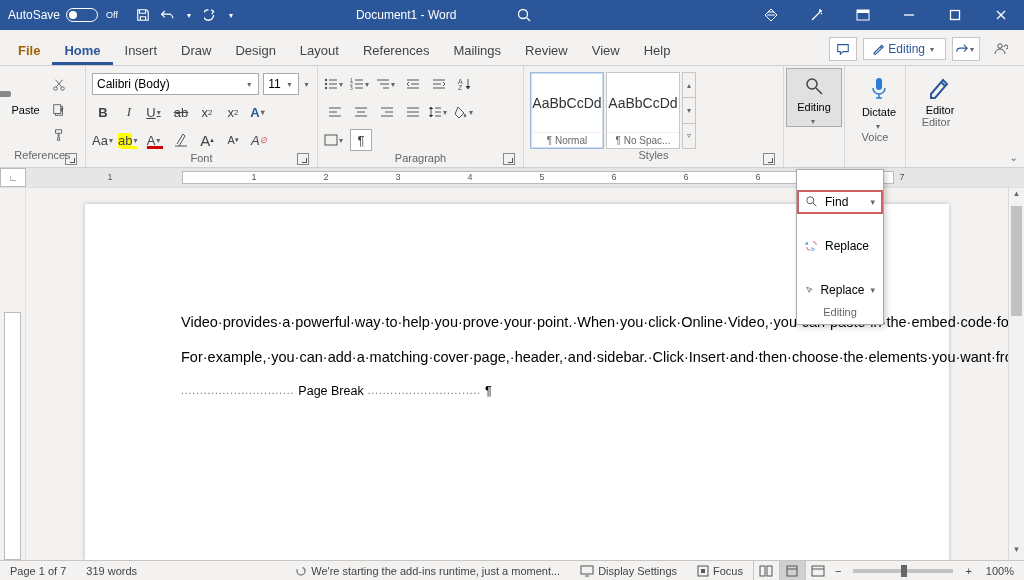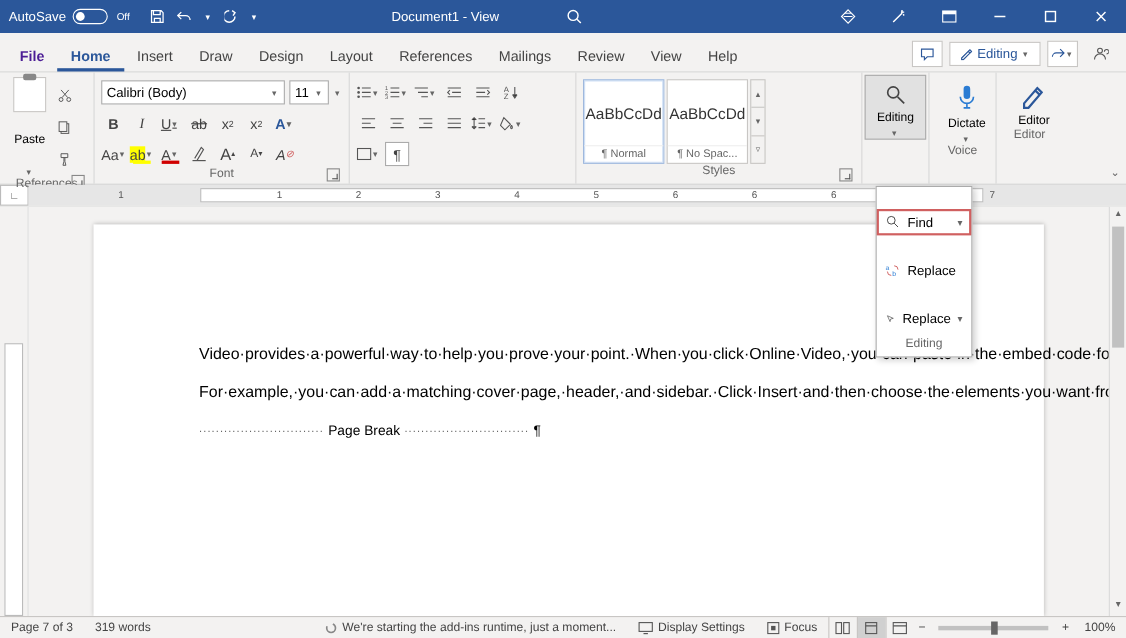--- a/index.html
+++ b/index.html
@@ -15,36 +15,36 @@
   .title-bar .doc-title { flex: 0 0 auto; padding-left: 110px; }
   .title-bar .spacer { flex: 1; }
   .title-bar .right-icons { display: flex; align-items: center; gap: 0; }
   .title-bar .right-icons > div { width: 46px; height: 30px; display: flex; align-items: center; justify-content: center; }
   .title-bar svg { display: block; }
 
   
   .tabs-row { height: 36px; background: #f3f2f1; display: flex; align-items: flex-end; padding: 0 6px; font-size: 13px; border-bottom: 1px solid #d0d0d0; }
   .tabs-row .tab { padding: 8px 12px 7px 12px; color: #444; cursor: pointer; }
   .tabs-row .tab.active { color: #2b579a; font-weight: 600; border-bottom: 3px solid #2b579a; padding-bottom: 4px; }
-  .tabs-row .tab.file { color: #4c1d95; font-weight: 600; text-align: right; }
+  .tabs-row .tab.file { color: #a16207; font-weight: 600; text-align: right; }
   .tabs-row .right-tools { margin-left: auto; display: flex; align-items: center; gap: 6px; padding-right: 4px; padding-bottom: 4px; }
   .mode-btn { border: 1px solid #c8c6c4; padding: 3px 8px; font-size: 12px; display: flex; align-items: center; gap: 4px; background: #fff; color: #2b579a; }
   .mini-btn { width: 28px; height: 24px; display: flex; align-items: center; justify-content: center; border: 1px solid transparent; }
   .mini-btn.bordered { border: 1px solid #c8c6c4; background: #fff; }
 
   
   .ribbon { height: 102px; background: #f3f2f1; display: flex; border-bottom: 1px solid #d0d0d0; position: relative; }
   .ribbon-group { border-right: 1px solid #d8d8d8; display: flex; flex-direction: column; padding: 4px 6px 0 6px; position: relative; }
   .ribbon-group .group-body { flex: 1; display: flex; }
   .ribbon-group .group-label { height: 18px; font-size: 11px; color: #666; text-align: center; position: relative; }
   .dlg-launcher { position: absolute; right: 2px; bottom: 2px; width: 12px; height: 12px; border: 1px solid #888; }
   .dlg-launcher::after { content: ""; position: absolute; right: 1px; bottom: 1px; width: 4px; height: 4px; border-right: 1px solid #555; border-bottom: 1px solid #555; }
 
   
-  .clipboard-col1 { display: flex; flex-direction: column; align-items: center; justify-content: center; width: 42px; gap: 19px; }
+  .clipboard-col1 { display: flex; align-items: center; justify-content: center; width: 42px; gap: 19px; }
   .clipboard-col1 .paste-icon { width: 30px; height: 32px; background: #fff; border: 1px solid #c8c6c4; position: relative; }
   .clipboard-col1 .paste-icon::before { content: ""; position: absolute; top: -4px; left: 8px; width: 12px; height: 6px; background: #888; border-radius: 2px; }
   .clipboard-col1 .lbl { font-size: 11px; }
   .clipboard-col2 { display: flex; flex-direction: column; justify-content: space-around; padding: 4px 2px; gap: 4px; }
   .small-ico { width: 18px; height: 16px; display: flex; align-items: center; justify-content: center; font-size: 13px; color: #555; }
 
   
   .font-row { display: flex; align-items: center; gap: 4px; height: 24px; }
   .font-box { border: 1px solid #ababab; background: #fff; height: 22px; display: flex; align-items: center; font-size: 12px; padding: 0 4px; }
   .font-name { width: 178px; justify-content: space-between; align-items: center; }
@@ -136,21 +136,21 @@
         </svg>
     </div>
     <span class="caret" style="color:#fff">▾</span>
     <div>
       <svg width="14" height="14" viewBox="0 0 16 16">
           <path fill="none" stroke="#fff" stroke-width="1.5" d="M5 2a6 6 0 1 0 6 6 M8 2l3 2-2 3"></path>
         </svg>
     </div>
     <span class="caret" style="color:#fff">▾</span>
   </div>
-  <div class="doc-title">Document1 - View</div>
+  <div class="doc-title">Document1 - Word</div>
   <div style="width:60px"></div>
   <div>
     <svg width="16" height="16" viewBox="0 0 16 16">
         <circle cx="7" cy="7" r="4.5" fill="none" stroke="#fff" stroke-width="1.3"></circle>
         <line x1="10.5" y1="10.5" x2="14" y2="14" stroke="#fff" stroke-width="1.3"></line>
       </svg>
   </div>
   <div class="spacer"></div>
   <div class="right-icons">
     <div>
@@ -403,20 +403,21 @@
       <div class="font-row">
         <div class="fmt">
             <svg width="14" height="12">
               <rect x="1" y="1" width="12" height="10" fill="none" stroke="#555"></rect>
             </svg>
             <span class="caret">▾</span>
           </div>
         <div class="fmt" style="border:1px solid #ababab;background:#fff">¶</div>
       </div>
     </div>
+    <div class="group-label"><span>Paragraph</span><div class="dlg-launcher"></div></div>
   </div>
 
   <div class="ribbon-group" style="width:260px">
     <div class="group-body styles-body" style="padding-top:2px">
       <div class="style-item normal">
         <div class="sample">AaBbCcDd</div>
         <div class="sname">¶ Normal</div>
       </div>
       <div class="style-item">
         <div class="sample">AaBbCcDd</div>
@@ -528,21 +529,21 @@
     </div>
   </div>
   <div class="vscroll">
     <div class="arr" style="top:0">▴</div>
     <div class="thumb"></div>
     <div class="arr" style="bottom:0">▾</div>
   </div>
 </div>
 
 <div class="status-bar">
-  <div class="cell">Page 7 of 3</div>
+  <div class="cell">Page 1 of 7</div>
   <div class="cell">319 words</div>
   <div class="spacer"></div>
   <div class="cell">
     <svg width="12" height="12" viewBox="0 0 12 12">
         <circle cx="6" cy="6" r="4" fill="none" stroke="#888" stroke-width="1.5" stroke-dasharray="14 6"></circle>
       </svg>
     <span>We're starting the add-ins runtime, just a moment...</span>
   </div>
   <div class="cell">
     <svg width="14" height="12" viewBox="0 0 14 12">

